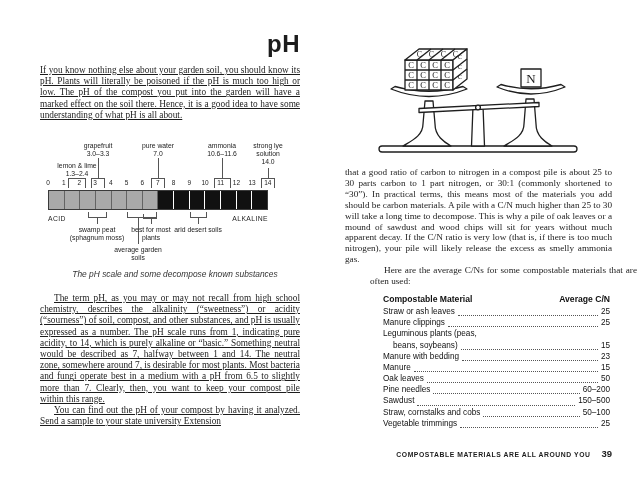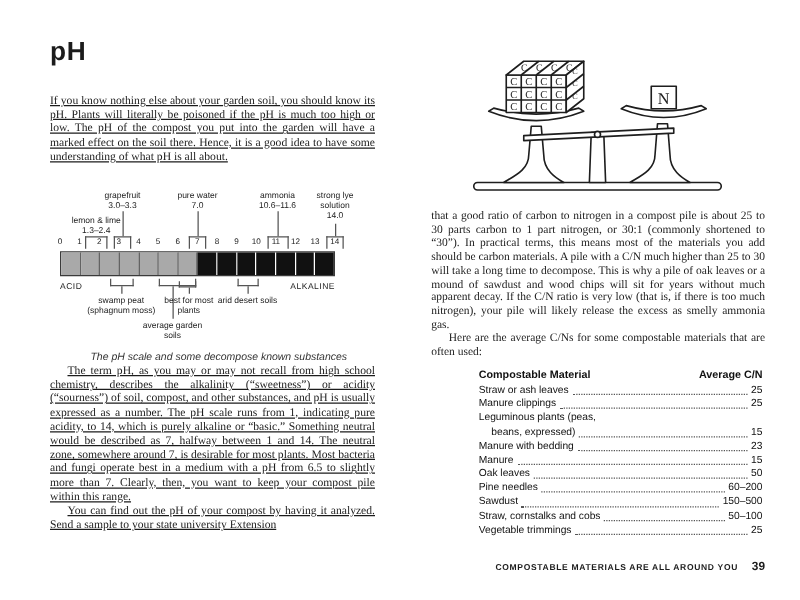--- a/index.html
+++ b/index.html
@@ -3,25 +3,25 @@
 <meta charset="utf-8">
 <style>
   * { margin:0; padding:0; box-sizing:border-box; }
   html,body { width:640px; height:480px; }
   body { background:#fff; font-family:"Liberation Serif", serif; color:#1c1c1c; overflow:hidden; }
   .spread { display:flex; width:640px; height:480px; background:#fff; }
   .page { position:relative; width:320px; height:480px; }
   .page-left  { padding:30px 20px 0 40px; }
   .page-right { padding:0 28px 0 25px; }
 
-  .title { font-family:"Liberation Sans", sans-serif; font-weight:bold; font-size:21px;
-           width:260px; text-align:left; letter-spacing:0.5px; margin-bottom:22px; }
+  .title { font-family:"Liberation Sans", sans-serif; font-weight:bold; font-size:24px;
+           width:260px; text-align:right; letter-spacing:0.5px; margin-bottom:7px; }
   .body-text { font-size:9.3px; line-height:11.2px; width:260px; text-align:justify;text-decoration:underline; }
   .indent { text-indent:14px; }
-  .para-gap { margin-top:2px; }
+  .para-gap { margin-top:14px; }
 
   
   .ph-diagram { position:relative; width:274px; height:126px; margin:19px 0 0 -2px;
                 font-family:"Liberation Sans", sans-serif; font-size:6.8px; color:#222; }
   .sub-label { position:absolute; text-align:center; line-height:8px; }
   .vline { position:absolute; width:1px; background:#555; }
   .bracket-top { position:absolute; top:38px; height:10px;
                  border-left:1px solid #555; border-right:1px solid #555; border-top:1px solid #555; }
   .bracket-bot { position:absolute; border-left:1px solid #555; border-right:1px solid #555; border-bottom:1px solid #555; }
   #scale-numbers { position:absolute; left:0; top:39px; height:9px; width:274px; }
@@ -210,21 +210,21 @@
           <text x="90.5" y="13" font-size="8" class="cletter">C</text>
           <text x="102.5" y="13" font-size="8" class="cletter">C</text>
           <text x="107" y="15" font-size="6.5" class="cletter">C</text>
           <text x="107" y="25" font-size="6.5" class="cletter">C</text>
           <text x="107" y="35" font-size="6.5" class="cletter">C</text>
         </g>
       <text x="178" y="39" font-size="13" class="cletter">N</text>
     </svg>
 
     <p class="rp-body">that a good ratio of carbon to nitrogen in a compost pile is about 25 to 30 parts carbon to 1 part nitrogen, or 30:1 (commonly shortened to “30”). In practical terms, this means most of the materials you add should be carbon materials. A pile with a C/N much higher than 25 to 30 will take a long time to decompose. This is why a pile of oak leaves or a mound of sawdust and wood chips will sit for years without much apparent decay. If the C/N ratio is very low (that is, if there is too much nitrogen), your pile will likely release the excess as smelly ammonia gas.</p>
-    <p class="rp-body indent" style="margin-top:0;">Here are the average C/Ns for some compostable materials that are often used:</p>
+    <p class="rp-body indent" style="margin-top:0;margin-left:25px;">Here are the average C/Ns for some compostable materials that are often used:</p>
 
     <div class="cn-table">
       <div class="cn-head">
         <span>Compostable Material</span>
         <span>Average C/N</span>
       </div>
       <div id="table-rows">
           <div class="trow">
             <span>Straw or ash leaves</span>
             <span class="dots"></span>
@@ -232,21 +232,21 @@
           </div>
           <div class="trow">
             <span>Manure clippings</span>
             <span class="dots"></span>
             <span class="val">25</span>
           </div>
           <div class="trow">
             <span>Leguminous plants (peas,</span>
           </div>
           <div class="trow cont">
-            <span>beans, expressed)</span>
+            <span>beans, soybeans)</span>
             <span class="dots"></span>
             <span class="val">15</span>
           </div>
           <div class="trow">
             <span>Manure with bedding</span>
             <span class="dots"></span>
             <span class="val">23</span>
           </div>
           <div class="trow">
             <span>Manure</span>

